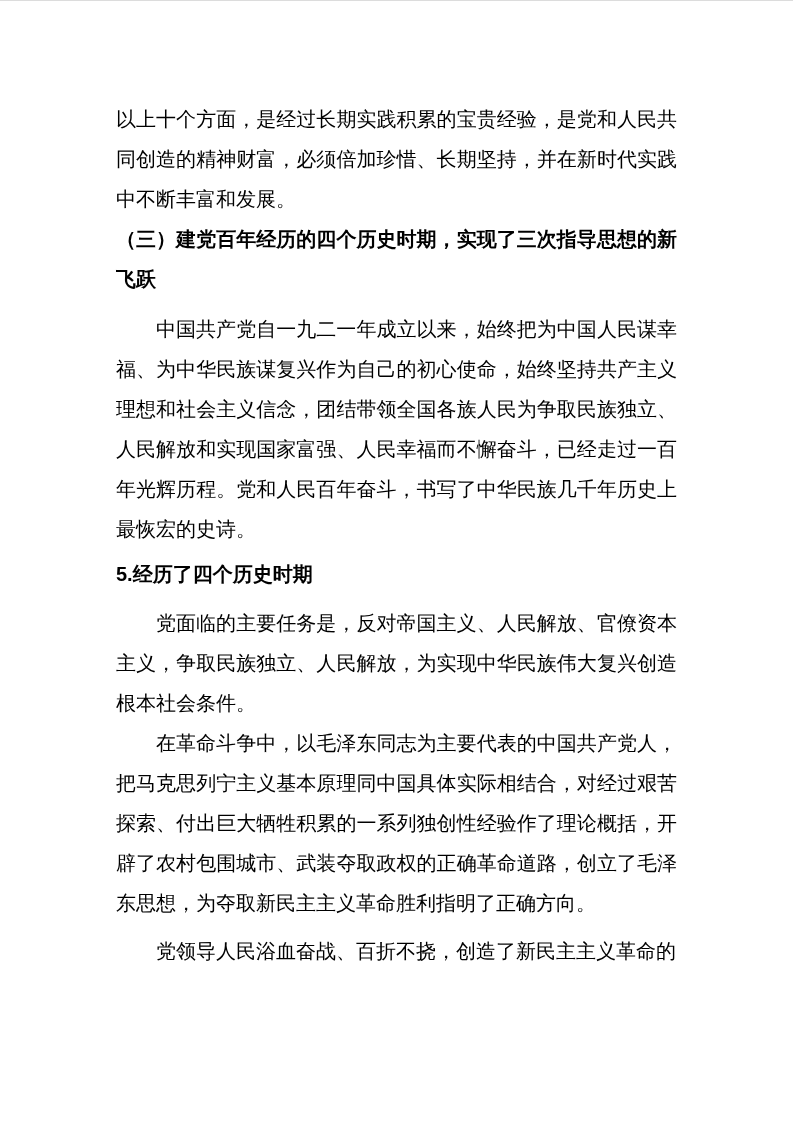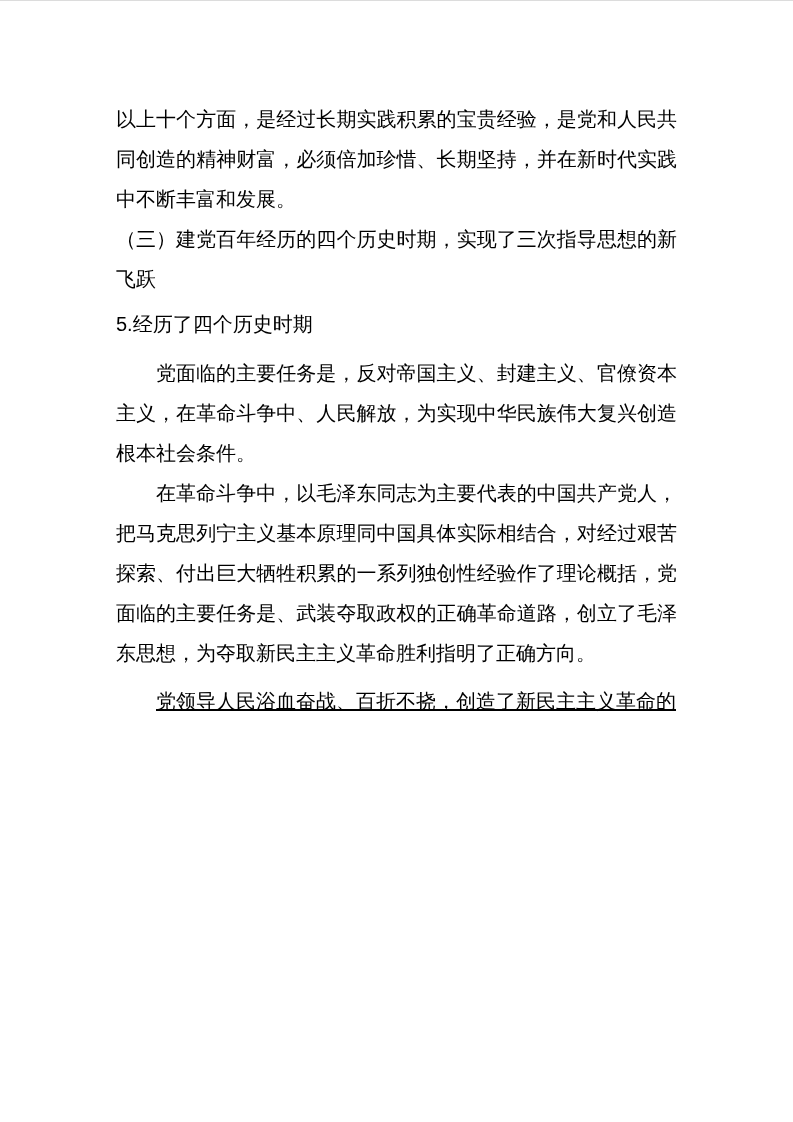--- a/index.html
+++ b/index.html
@@ -26,42 +26,43 @@
     text-align: justify;
   }
   .para, .heading {
     margin: 0;
     padding: 0;
     font-size: 20px;
     line-height: 40px;
   }
   .heading {
     font-family: "Liberation Sans", "DejaVu Sans", sans-serif;
-    font-weight: 400;
+    font-weight: 700;
   }
   .indent {
     text-indent: 2em;
   }
   .mt10 { margin-top: 10px; }
   .mt9  { margin-top: 9px; }
-  .mt8  { margin-top: 8px; text-decoration: underline; }
+  .mt8  { margin-top: 8px; }
   .mt5  { margin-top: 5px; }
 </style>
 </head>
 <body>
 
 <div class="page">
 
   <p class="para">以上十个方面，是经过长期实践积累的宝贵经验，是党和人民共同创造的精神财富，必须倍加珍惜、长期坚持，并在新时代实践中不断丰富和发展。</p>
 
   <h2 class="heading">（三）建党百年经历的四个历史时期，实现了三次指导思想的新飞跃</h2>
 
+  <p class="para indent mt10">中国共产党自一九二一年成立以来，始终把为中国人民谋幸福、为中华民族谋复兴作为自己的初心使命，始终坚持共产主义理想和社会主义信念，团结带领全国各族人民为争取民族独立、人民解放和实现国家富强、人民幸福而不懈奋斗，已经走过一百年光辉历程。党和人民百年奋斗，书写了中华民族几千年历史上最恢宏的史诗。</p>
 
   <h3 class="heading mt5">5.经历了四个历史时期</h3>
 
 
-  <p class="para indent mt9">党面临的主要任务是，反对帝国主义、封建主义、官僚资本主义，在革命斗争中、人民解放，为实现中华民族伟大复兴创造根本社会条件。</p>
+  <p class="para indent mt9">党面临的主要任务是，反对帝国主义、人民解放、官僚资本主义，争取民族独立、人民解放，为实现中华民族伟大复兴创造根本社会条件。</p>
 
-  <p class="para indent">在革命斗争中，以毛泽东同志为主要代表的中国共产党人，把马克思列宁主义基本原理同中国具体实际相结合，对经过艰苦探索、付出巨大牺牲积累的一系列独创性经验作了理论概括，党面临的主要任务是、武装夺取政权的正确革命道路，创立了毛泽东思想，为夺取新民主主义革命胜利指明了正确方向。</p>
+  <p class="para indent">在革命斗争中，以毛泽东同志为主要代表的中国共产党人，把马克思列宁主义基本原理同中国具体实际相结合，对经过艰苦探索、付出巨大牺牲积累的一系列独创性经验作了理论概括，开辟了农村包围城市、武装夺取政权的正确革命道路，创立了毛泽东思想，为夺取新民主主义革命胜利指明了正确方向。</p>
 
   <p class="para indent mt8">党领导人民浴血奋战、百折不挠，创造了新民主主义革命的</p>
 
 </div>
 
 </body></html>

